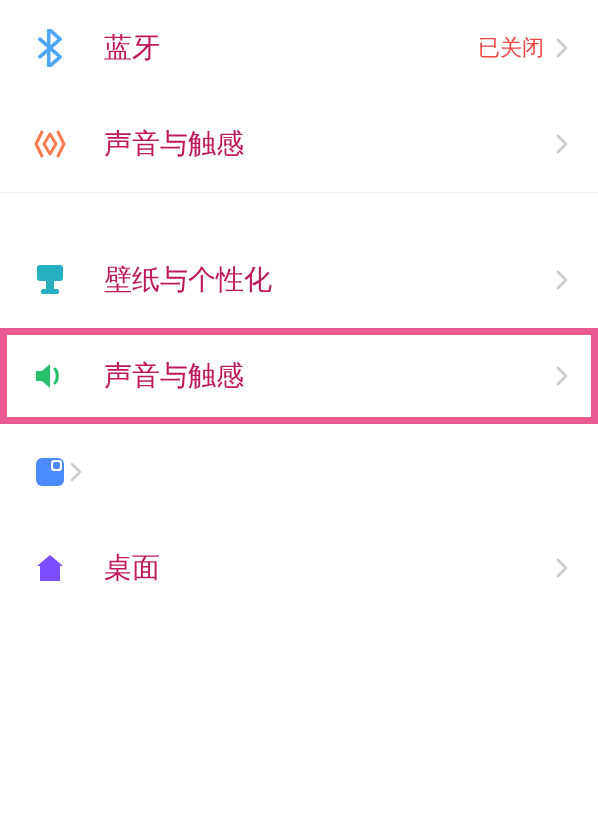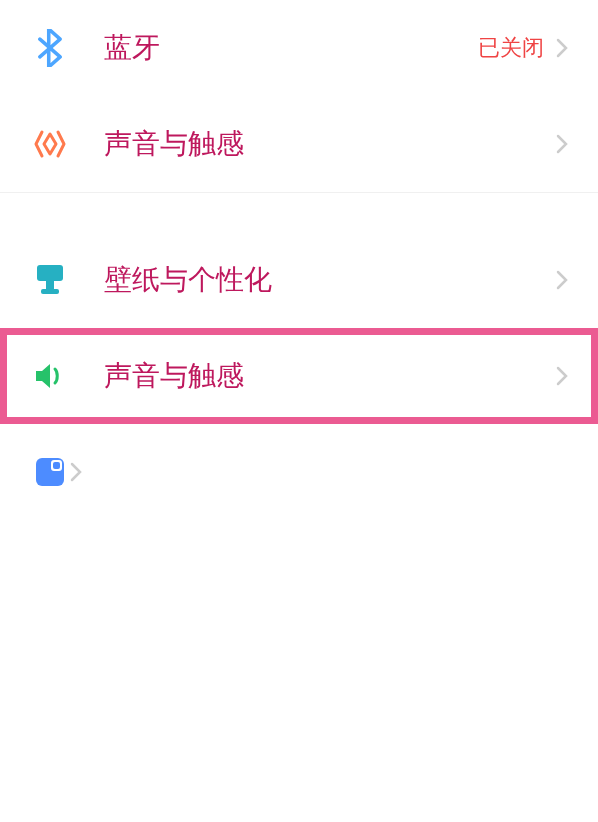--- a/index.html
+++ b/index.html
@@ -136,14 +136,27 @@
         <rect x="19" y="6" width="7" height="7" rx="2" fill="#4d8cff"></rect>
       </svg>
     </span>
     <span class="chevron">
       <svg width="12" height="20" viewBox="0 0 12 20">
           <path d="M2 2 L10 10 L2 18" stroke="#cccccc" stroke-width="2.5" fill="none" stroke-linecap="round"></path>
         </svg>
     </span>
   </div>
 
+  <div class="settings-item">
+    <span class="icon-wrap">
+      <svg width="32" height="32" viewBox="0 0 32 32">
+        <path d="M16 3 L29 14 L26 14 L26 29 L6 29 L6 14 L3 14 Z" fill="#7a4dff"></path>
+      </svg>
+    </span>
+    <span class="item-label">桌面</span>
+    <span class="chevron">
+      <svg width="12" height="20" viewBox="0 0 12 20">
+          <path d="M2 2 L10 10 L2 18" stroke="#cccccc" stroke-width="2.5" fill="none" stroke-linecap="round"></path>
+        </svg>
+    </span>
+  </div>
 
 </div>
 
 </body></html>

